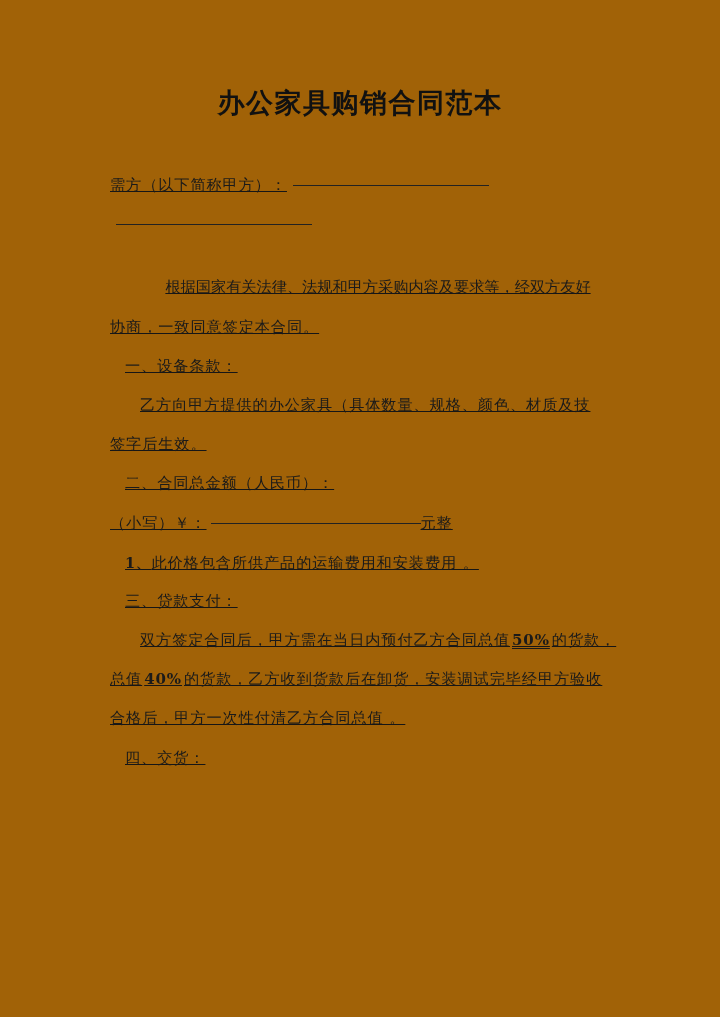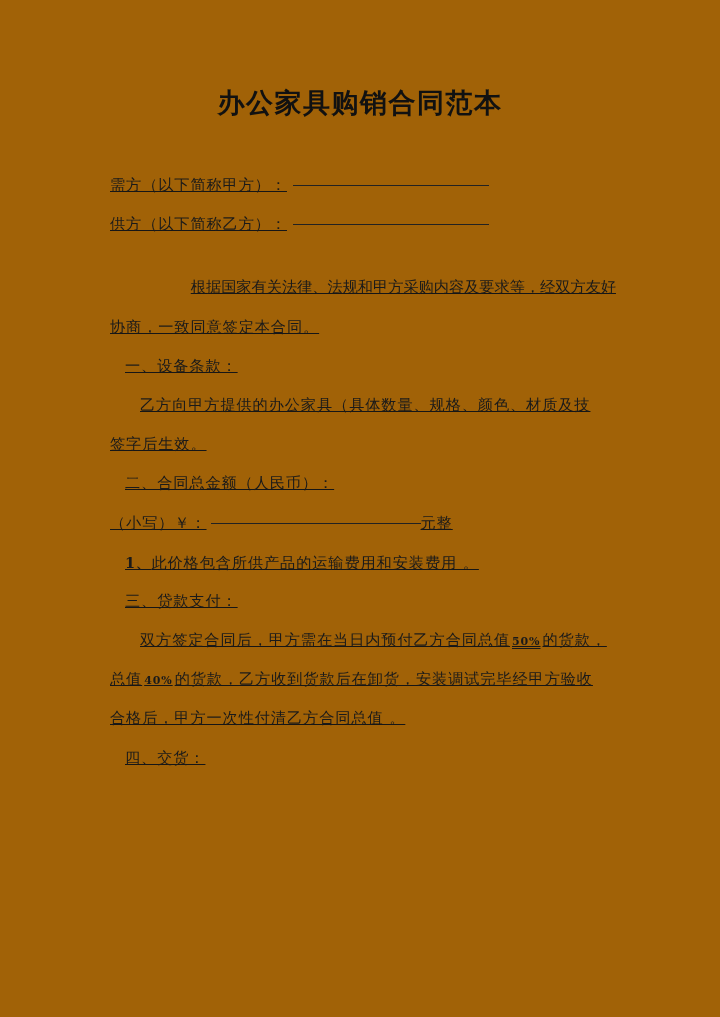--- a/index.html
+++ b/index.html
@@ -51,59 +51,59 @@
     letter-spacing: 0.9px;
     white-space: nowrap;
     color: #1a1a1a;
   }
   .ln.gap-before { margin-top: 24px; }
   .ln.indent-1 { padding-left: 15px; }
 
   
   .ln.justify {
     display: flex;
-    justify-content: flex-end;
+    justify-content: center;
     letter-spacing: 0;
   }
   .ln.justify > span { display: inline-block; }
 
   
   .rule {
     display: inline-block;
     border-bottom: 1.6px solid #222222;
     vertical-align: 4px;
     height: 0;
   }
   .rule.w-party   { width: 196px; margin-left: 6px; }
   .rule.w-amount  { width: 210px; margin-left: 4px; }
   .rule.w-inline  { width: 82px;  margin-left: 3px; }
 
   .num {
     font-family: "DejaVu Serif", "Liberation Serif", serif;
     font-weight: bold;
     font-size: 14.5px;
   }
-  .pct-bold { font-weight: bold; font-size: 11px; padding: 0 2px; }
+  .pct-bold { font-weight: bold; font-size: 15px; padding: 0 2px; }
   .pct-bold.u { text-decoration: underline; text-underline-offset: 3px; }
 </style>
 </head>
 <body>
 
 <div class="page">
 
   <div class="doc-title">办公家具购销合同范本</div>
 
   <div class="body-block">
 
     <div class="ln">
       <span>需方（以下简称甲方）：</span><span class="rule w-party"></span>
     </div>
 
     <div class="ln">
-      <span>供方（以下简称乙方）：</span><span class="rule w-party"></span>
+      <span class="rule w-party"></span>
     </div>
 
     <div class="ln justify gap-before">
       <span style="padding-left:30px">根据国家有关法律、法规和甲方采购内容及要求等，经双方友好</span>
     </div>
     <div class="ln">
       <span>协商，一致同意签定本合同。</span>
     </div>
 
     <div class="ln indent-1">一、设备条款：</div>

